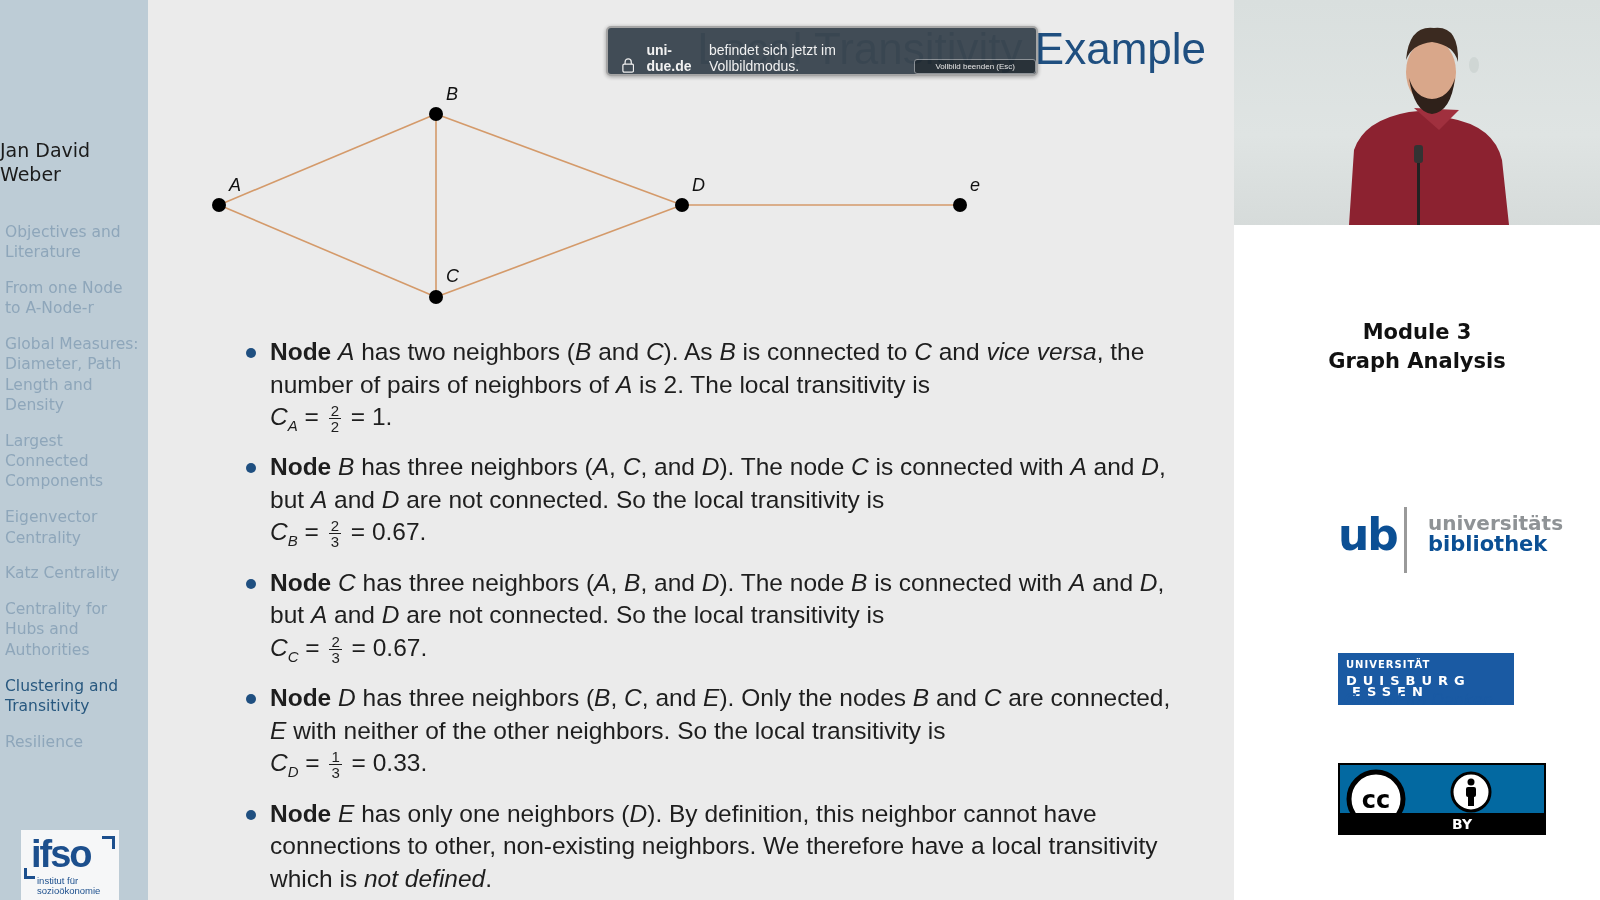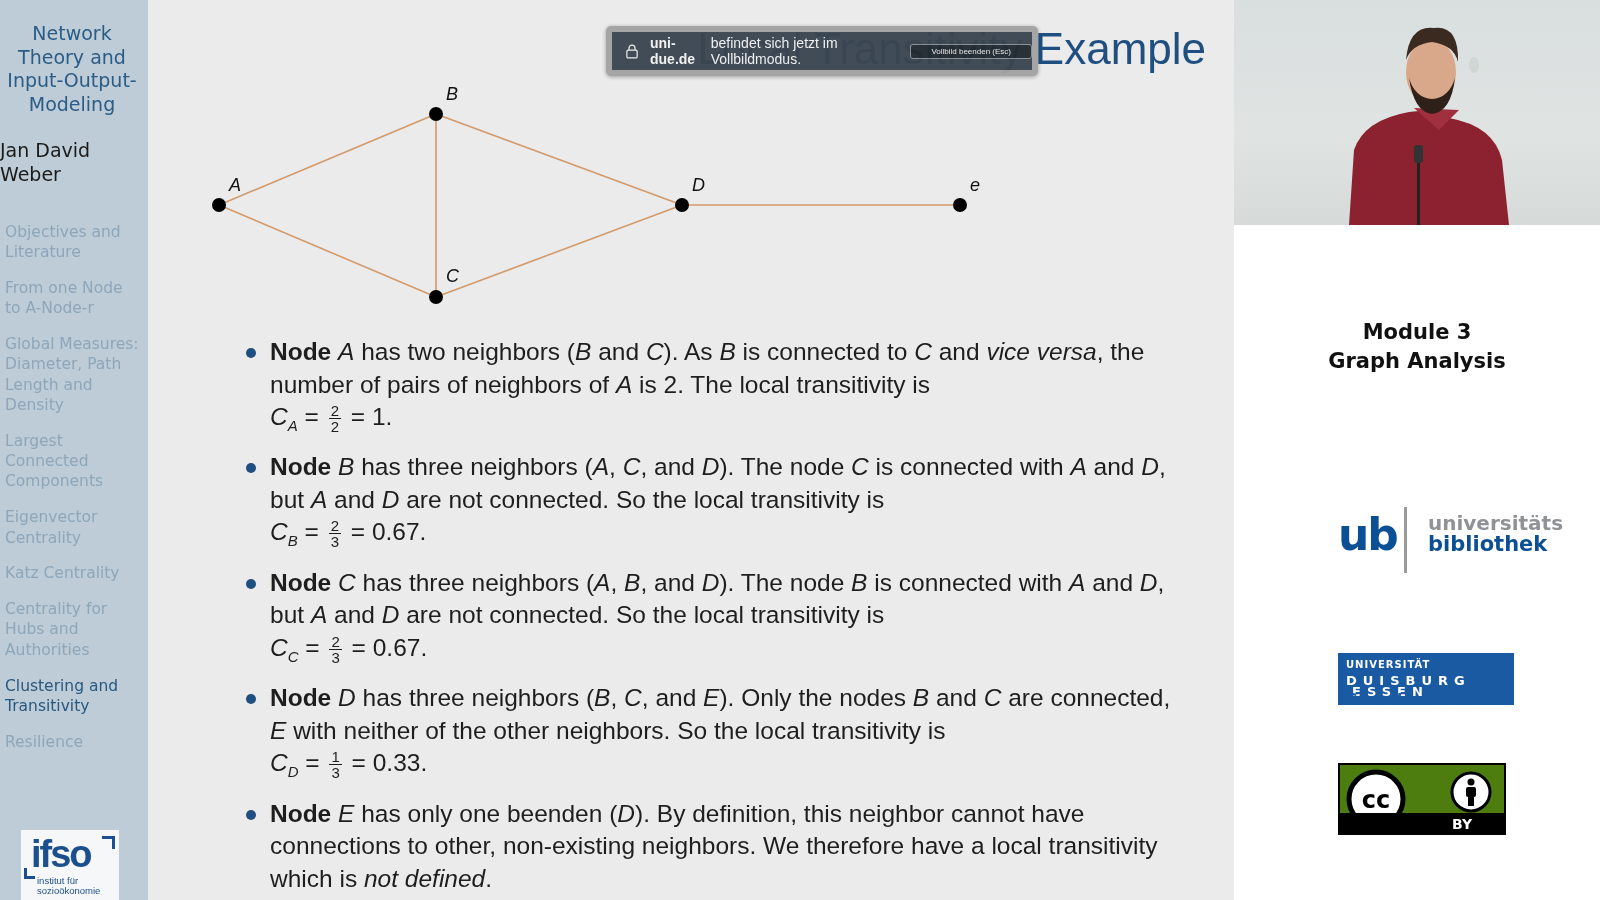--- a/index.html
+++ b/index.html
@@ -66,23 +66,23 @@
   .bullet b { font-weight:bold; }
   .bullet i { font-style:italic; }
   .frac { display:inline-block; vertical-align:middle; text-align:center; font-size:15px; line-height:15px; margin:0 3px; }
   .frac span { display:block; }
   .frac .num { border-bottom:1.3px solid #1e1e1e; padding:0 2px; }
   sub { font-size:15px; }
 
   
   .fs-toast {
     position:absolute; left:606px; top:26px; width:432px; height:50px;
-    background:#3b4650; border:6px solid #a3a3a3; border-radius:5px;
+    background:#3b4650; border:2px solid #a3a3a3; border-radius:5px;
     box-shadow:0 1px 4px rgba(0,0,0,.35);
-    box-sizing:border-box; display:flex; align-items:center;
+    box-sizing:border-box; display:flex; align-items:flex-end;
     color:#f2f2f2; font-family:"Liberation Sans", sans-serif; font-size:14px;
     opacity:0.96;
   }
   .fs-toast .lock { margin-left:14px; margin-right:12px; }
   .fs-toast .domain { font-weight:bold; }
   .fs-toast .exit {
     margin-left:10px; font-size:8px; background:#222b32; border:1px solid #8a8f94;
     border-radius:3px; padding:2px 20px; color:#e6e6e6; cursor:pointer; white-space:nowrap;
   }
 
@@ -102,34 +102,30 @@
   .ub-logo .ub { position:absolute; left:0; top:4px; font-size:44px; font-weight:bold; color:#0b4f94; font-family:"DejaVu Sans", sans-serif; letter-spacing:-2px; }
   .ub-logo .bar { position:absolute; left:66px; top:2px; width:3px; height:66px; background:#9a9a9a; }
   .ub-logo .t1 { position:absolute; left:90px; top:6px; font-size:20px; font-weight:bold; color:#8f9396; font-family:"DejaVu Sans", sans-serif; }
   .ub-logo .t2 { position:absolute; left:90px; top:27px; font-size:21px; font-weight:bold; color:#0b4f94; font-family:"DejaVu Sans", sans-serif; }
   .ude-logo { position:absolute; left:104px; top:629px; width:176px; height:52px; background:#1a5aa3;margin-top:24px; }
   .ude-logo .u1 { position:absolute; left:8px; top:6px; font-size:10px; font-weight:bold; color:#fff; letter-spacing:1px; font-family:"DejaVu Sans", sans-serif; }
   .ude-logo .u2 { position:absolute; left:8px; top:20px; font-size:13px; font-weight:bold; color:#fff; letter-spacing:6px; font-family:"DejaVu Sans", sans-serif; }
   .ude-logo .u3 { position:absolute; left:14px; top:31px; font-size:13px; font-weight:bold; color:#fff; letter-spacing:6px; font-family:"DejaVu Sans", sans-serif; }
   .ude-tag { position:absolute; left:110px; top:690px; font-size:16px; color:#1a5aa3; font-style:italic; font-family:"DejaVu Sans", sans-serif; }
   .ude-tag b { font-weight:bold; }
-  .cc-badge { position:absolute; left:104px; top:763px; width:168px; height:72px; background:#4d7c0f; border:2px solid #000; box-sizing:border-box; overflow:hidden; }
+  .cc-badge { position:absolute; left:104px; top:763px; width:208px; height:72px; background:#0369a1; border:2px solid #000; box-sizing:border-box; overflow:hidden; }
   .cc-badge .strip { position:absolute; left:0; bottom:0; width:100%; height:20px; background:#000; }
   .cc-badge .by { position:absolute; left:112px; bottom:1px; color:#fff; font-weight:bold; font-size:14px; font-family:"DejaVu Sans", sans-serif; }
   .cc-badge .cc { position:absolute; left:6px; top:4px; }
   .cc-badge .person { position:absolute; left:110px; top:6px; }
 </style>
 </head>
 <body>
 
 <div class="sidebar">
-  <div class="sb-title">Network
-Theory and
-Input-Output-
-Modeling</div>
   <div class="sb-author">Jan David
 Weber</div>
   <div class="sb-nav">
     <div class="sb-item">Objectives and
 Literature</div>
     <div class="sb-item">From one Node
 to A-Node-r</div>
     <div class="sb-item">Global Measures:
 Diameter, Path
 Length and
@@ -204,21 +200,21 @@
       <b>Node</b> <i>C</i><span> has three neighbors (</span><i>A</i><span>, </span><i>B</i><span>, and </span><i>D</i><span>). The node </span><i>B</i><span> is connected with </span><i>A</i><span> and </span><i>D</i><span>, but </span><i>A</i><span> and </span><i>D</i><span> are not connected. So the local transitivity is </span><br><i>C</i><sub><i>C</i></sub><span> = </span><span class="frac"><span class="num">2</span><span>3</span></span><span> = 0.67.</span>
     </div>
 
     <div class="bullet">
       <span class="dot"></span>
       <b>Node</b> <i>D</i><span> has three neighbors (</span><i>B</i><span>, </span><i>C</i><span>, and </span><i>E</i><span>). Only the nodes </span><i>B</i><span> and </span><i>C</i><span> are connected, </span><i>E</i><span> with neither of the other neighbors. So the local transitivity is </span><br><i>C</i><sub><i>D</i></sub><span> = </span><span class="frac"><span class="num">1</span><span>3</span></span><span> = 0.33.</span>
     </div>
 
     <div class="bullet">
       <span class="dot"></span>
-      <b>Node</b> <i>E</i><span> has only one beenden (</span><i>D</i><span>). By definition, this neighbor cannot have connections to other, non-existing neighbors. We therefore have a local transitivity which is </span><i>not defined</i><span>.</span>
+      <b>Node</b> <i>E</i><span> has only one neighbors (</span><i>D</i><span>). By definition, this neighbor cannot have connections to other, non-existing neighbors. We therefore have a local transitivity which is </span><i>not defined</i><span>.</span>
     </div>
   </div>
 </div>
 
 <div class="fs-toast">
   <svg class="lock" width="14" height="17" viewBox="0 0 14 17">
     <path d="M3.5 7 V4.5 a3.5 3.5 0 0 1 7 0 V7" fill="none" stroke="#eee" stroke-width="1.4"></path>
     <rect x="1" y="7" width="12" height="9" rx="1.5" fill="none" stroke="#eee" stroke-width="1.4"></rect>
   </svg>
   <span class="domain">uni-due.de</span>

